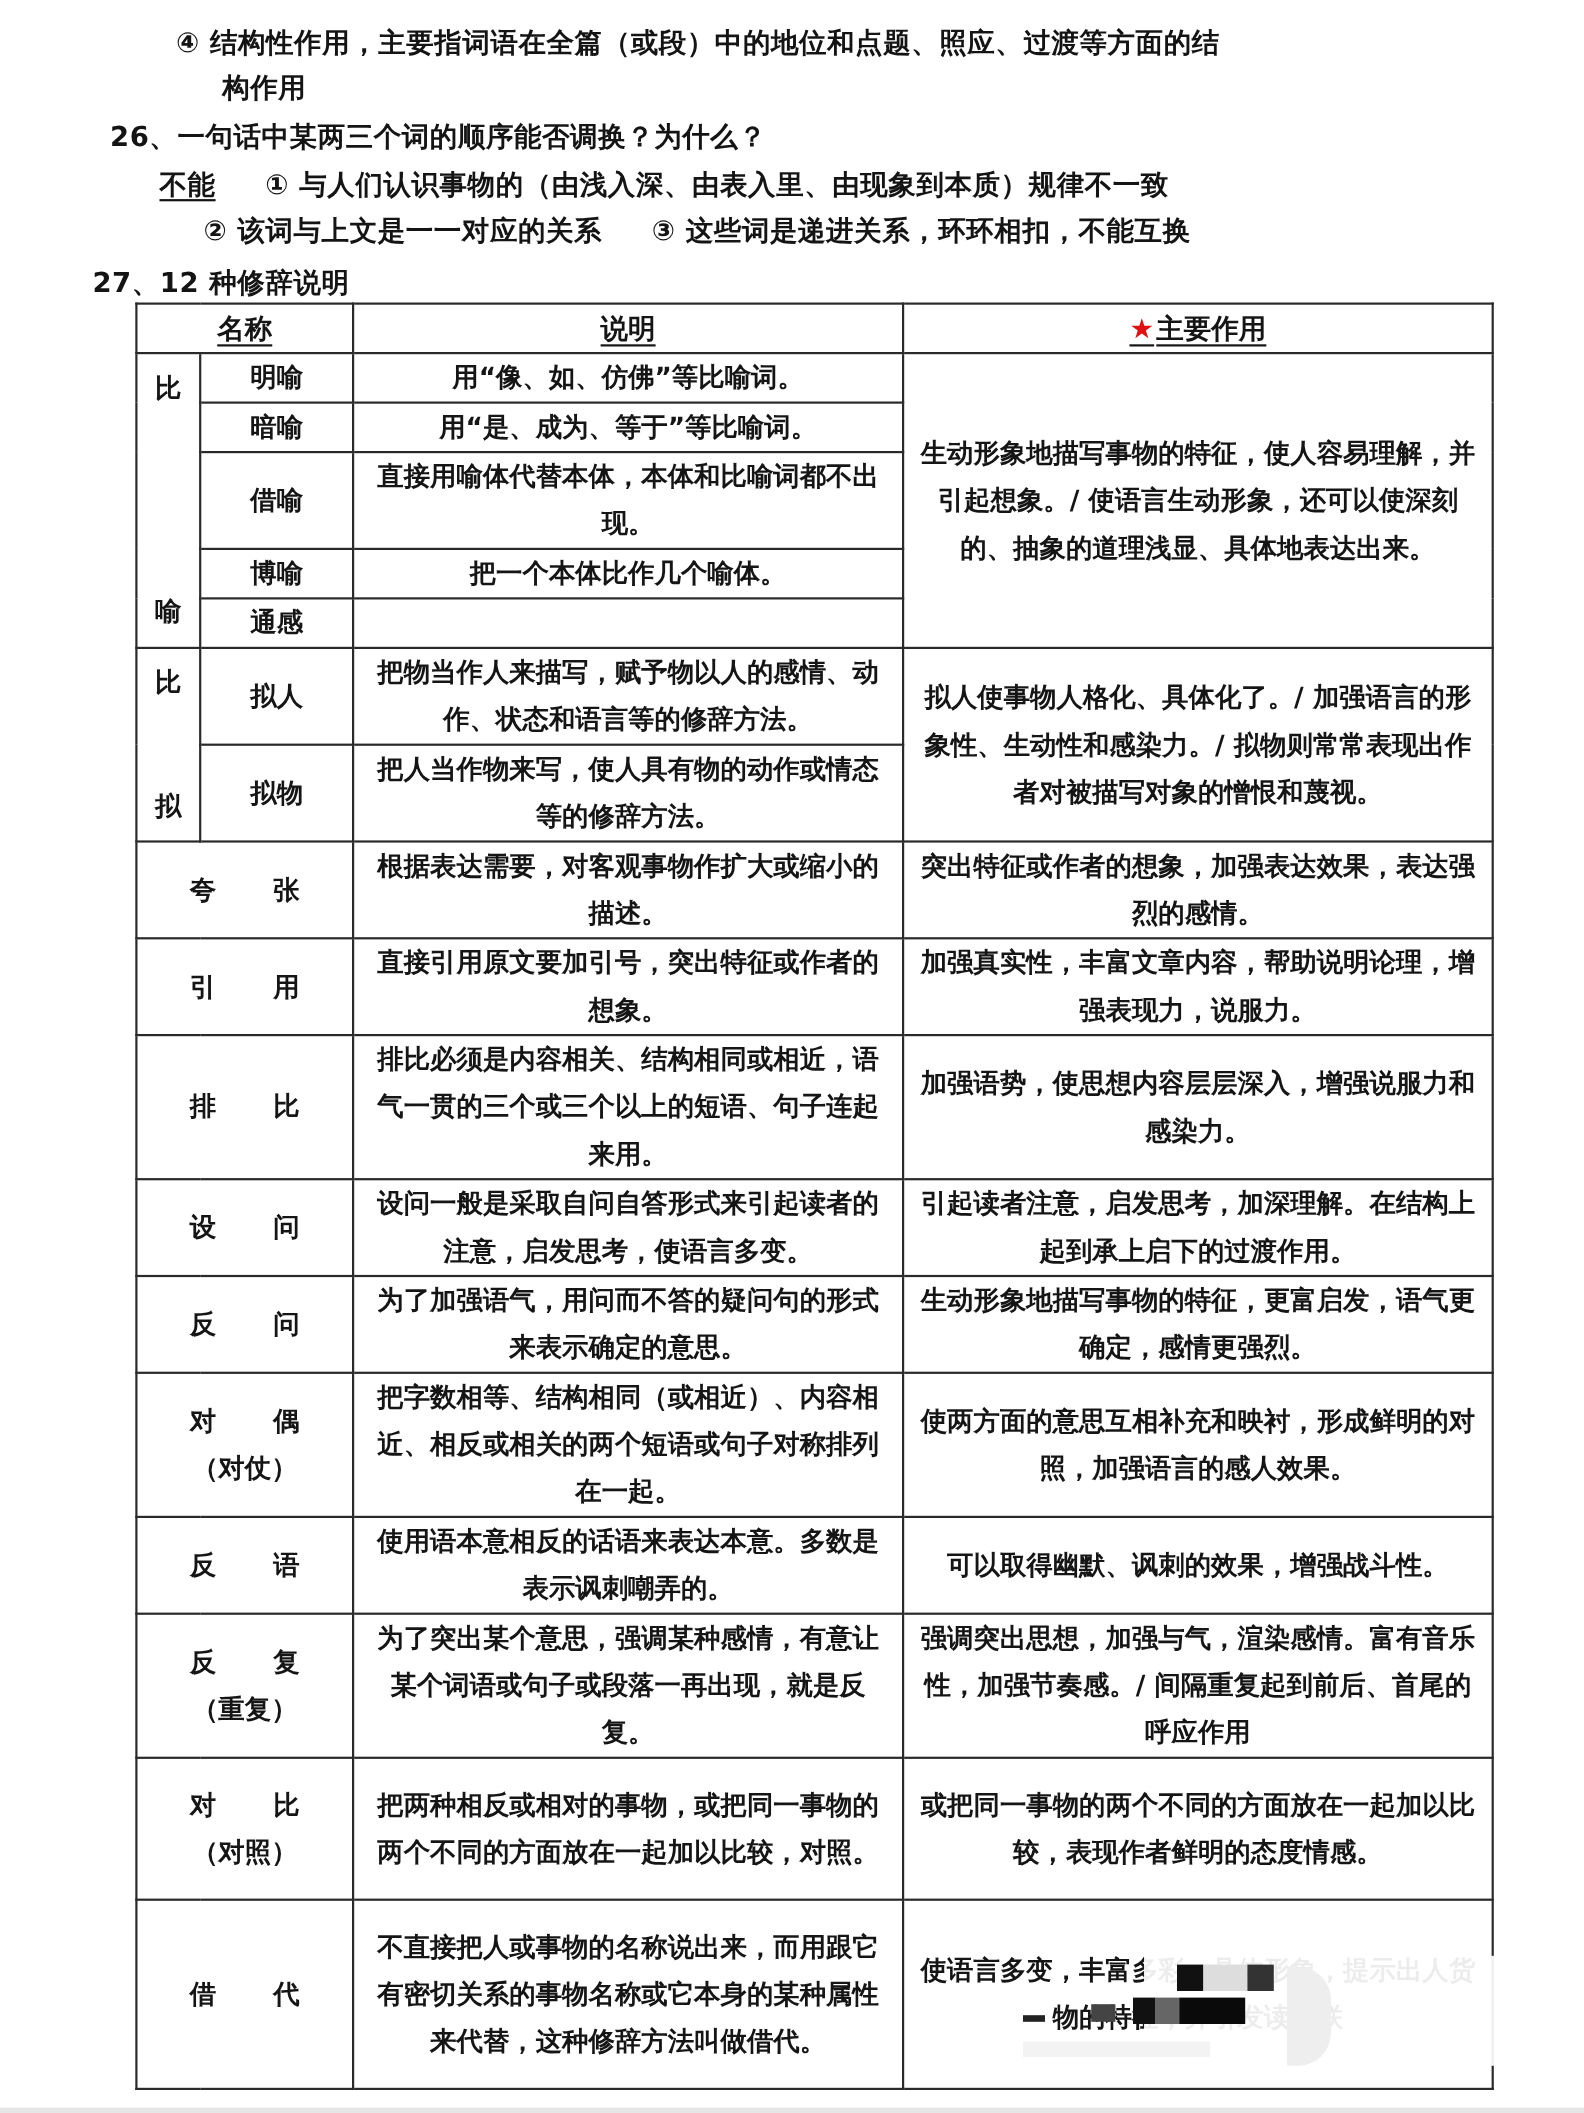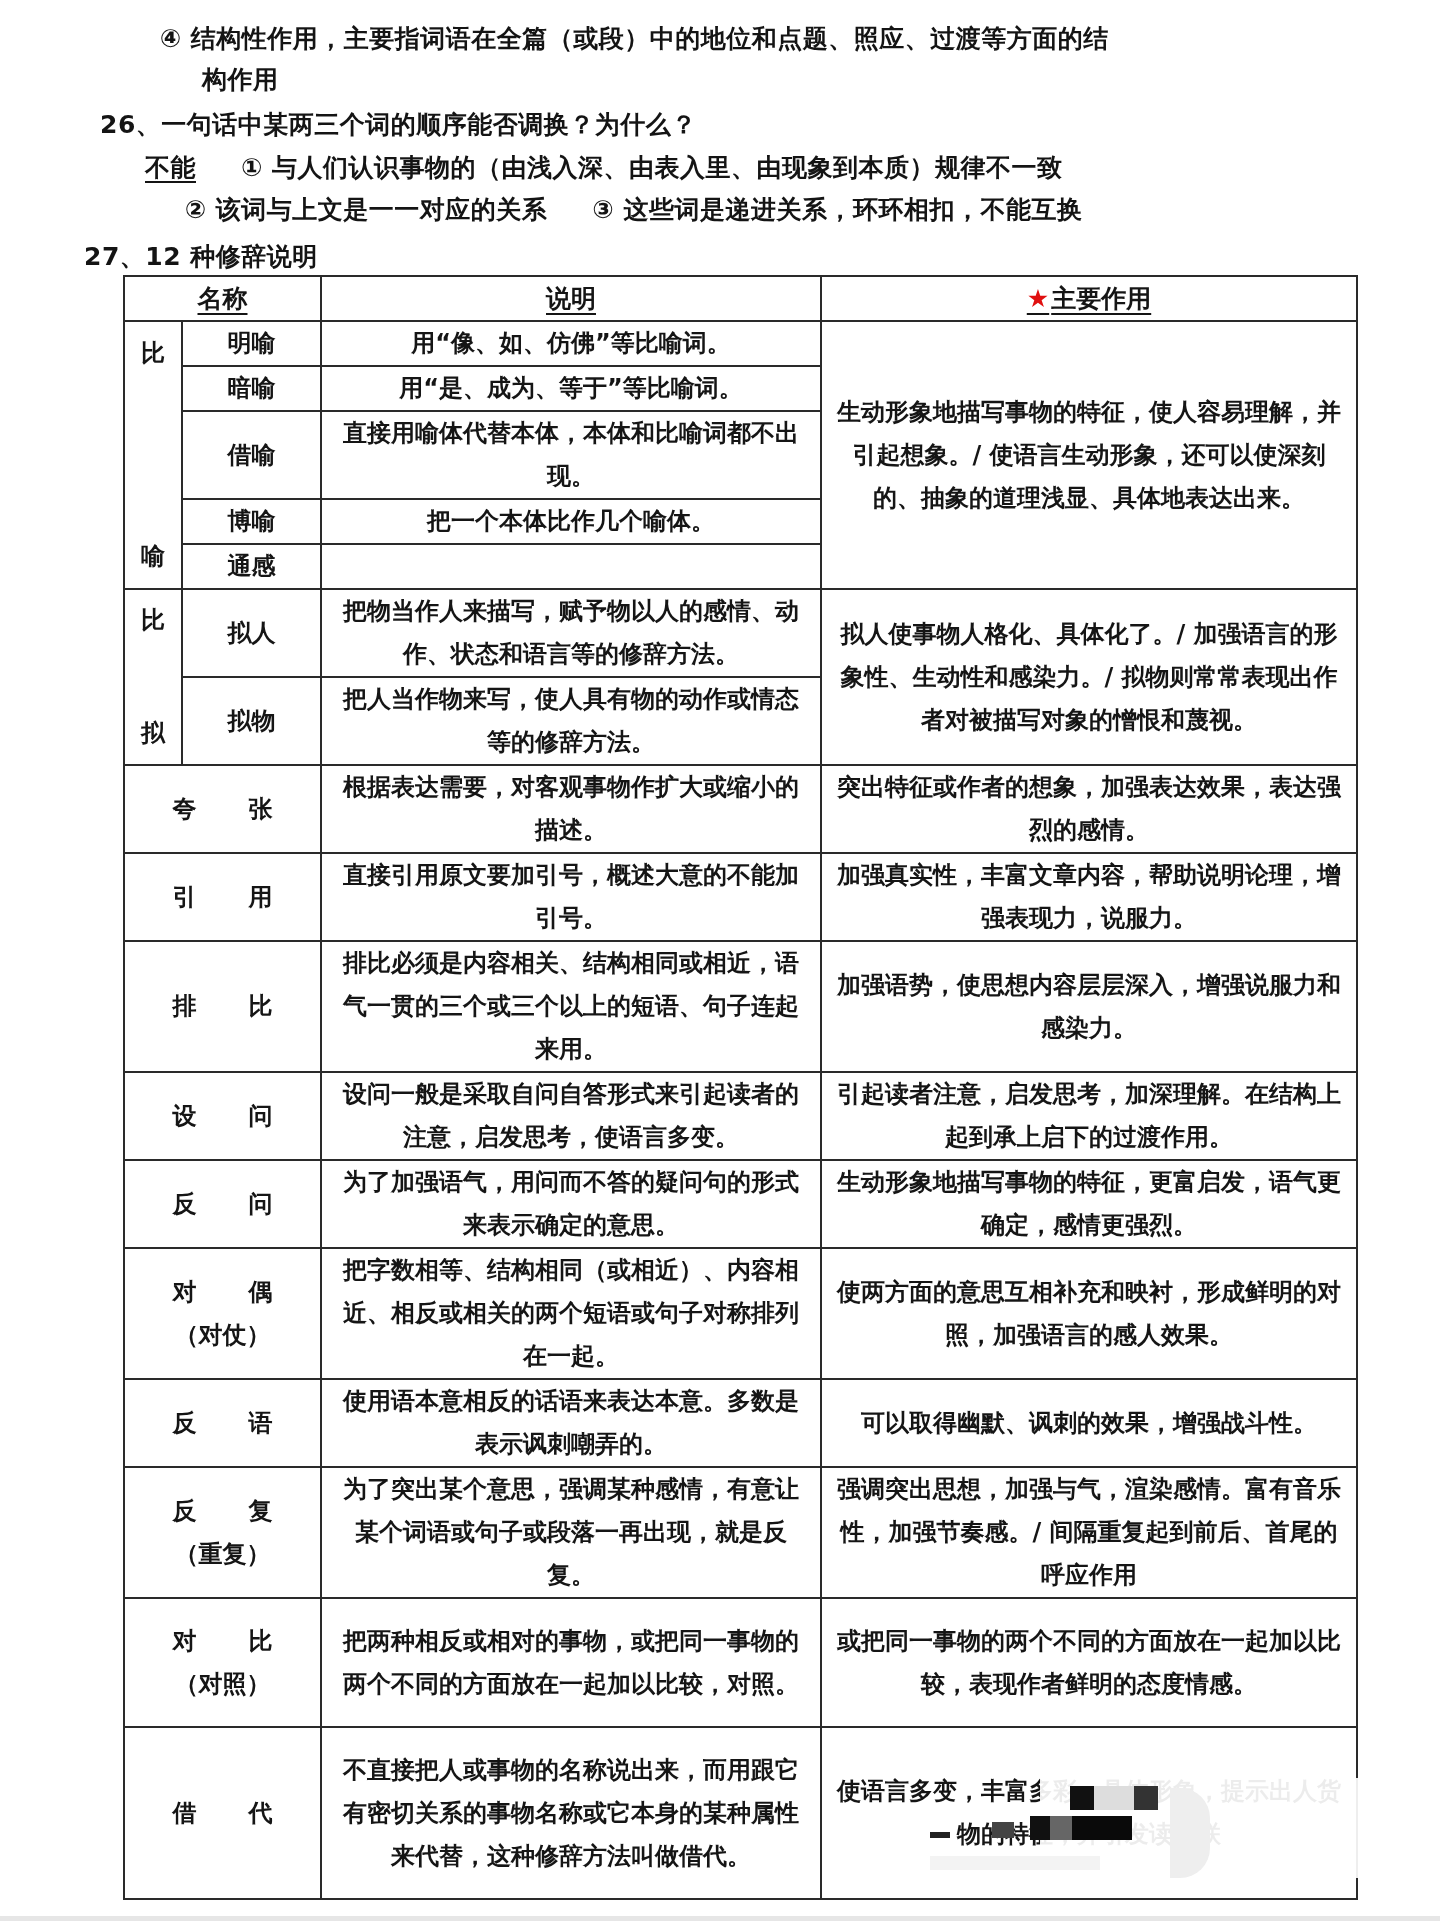--- a/index.html
+++ b/index.html
@@ -125,21 +125,21 @@
     <td class="desc">把人当作物来写，使人具有物的动作或情态等的修辞方法。</td>
   </tr>
 
   <tr style="height:88px">
     <td colspan="2" class="name"><span class="spread"><span>夸</span> <span>张</span></span></td>
     <td class="desc">根据表达需要，对客观事物作扩大或缩小的描述。</td>
     <td class="effect">突出特征或作者的想象，加强表达效果，表达强烈的感情。</td>
   </tr>
   <tr style="height:85px">
     <td colspan="2" class="name"><span class="spread"><span>引</span> <span>用</span></span></td>
-    <td class="desc">直接引用原文要加引号，概述大意的不能加引号。</td>
+    <td class="desc">直接引用原文要加引号，突出特征或作者的想象。</td>
     <td class="effect">加强真实性，丰富文章内容，帮助说明论理，增强表现力，说服力。</td>
   </tr>
   <tr style="height:129px">
     <td colspan="2" class="name"><span class="spread"><span>排</span> <span>比</span></span></td>
     <td class="desc">排比必须是内容相关、结构相同或相近，语气一贯的三个或三个以上的短语、句子连起来用。</td>
     <td class="effect">加强语势，使思想内容层层深入，增强说服力和感染力。</td>
   </tr>
   <tr style="height:87px">
     <td colspan="2" class="name"><span class="spread"><span>设</span> <span>问</span></span></td>
     <td class="desc">设问一般是采取自问自答形式来引起读者的注意，启发思考，使语言多变。</td>

